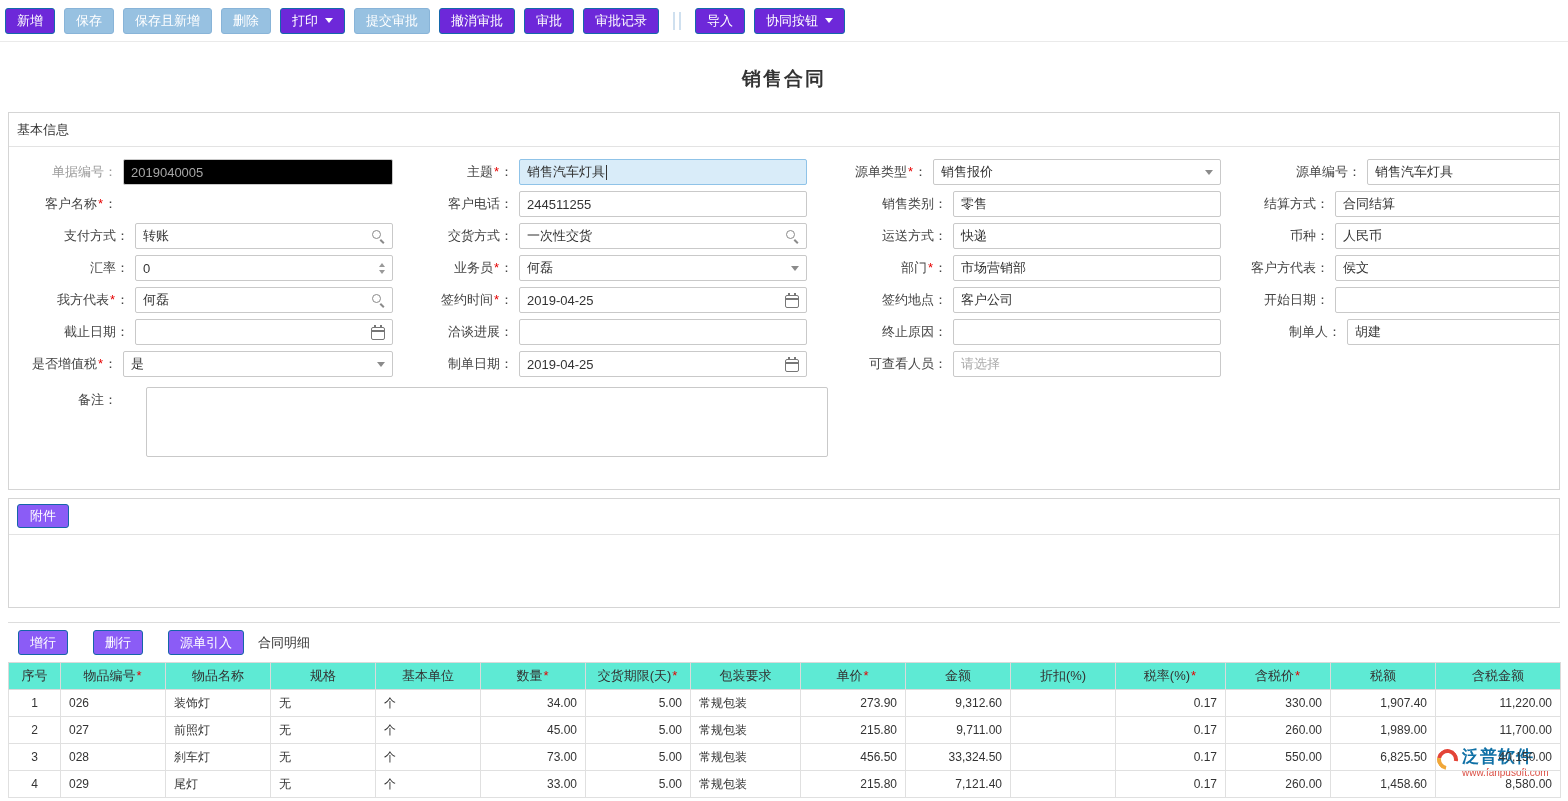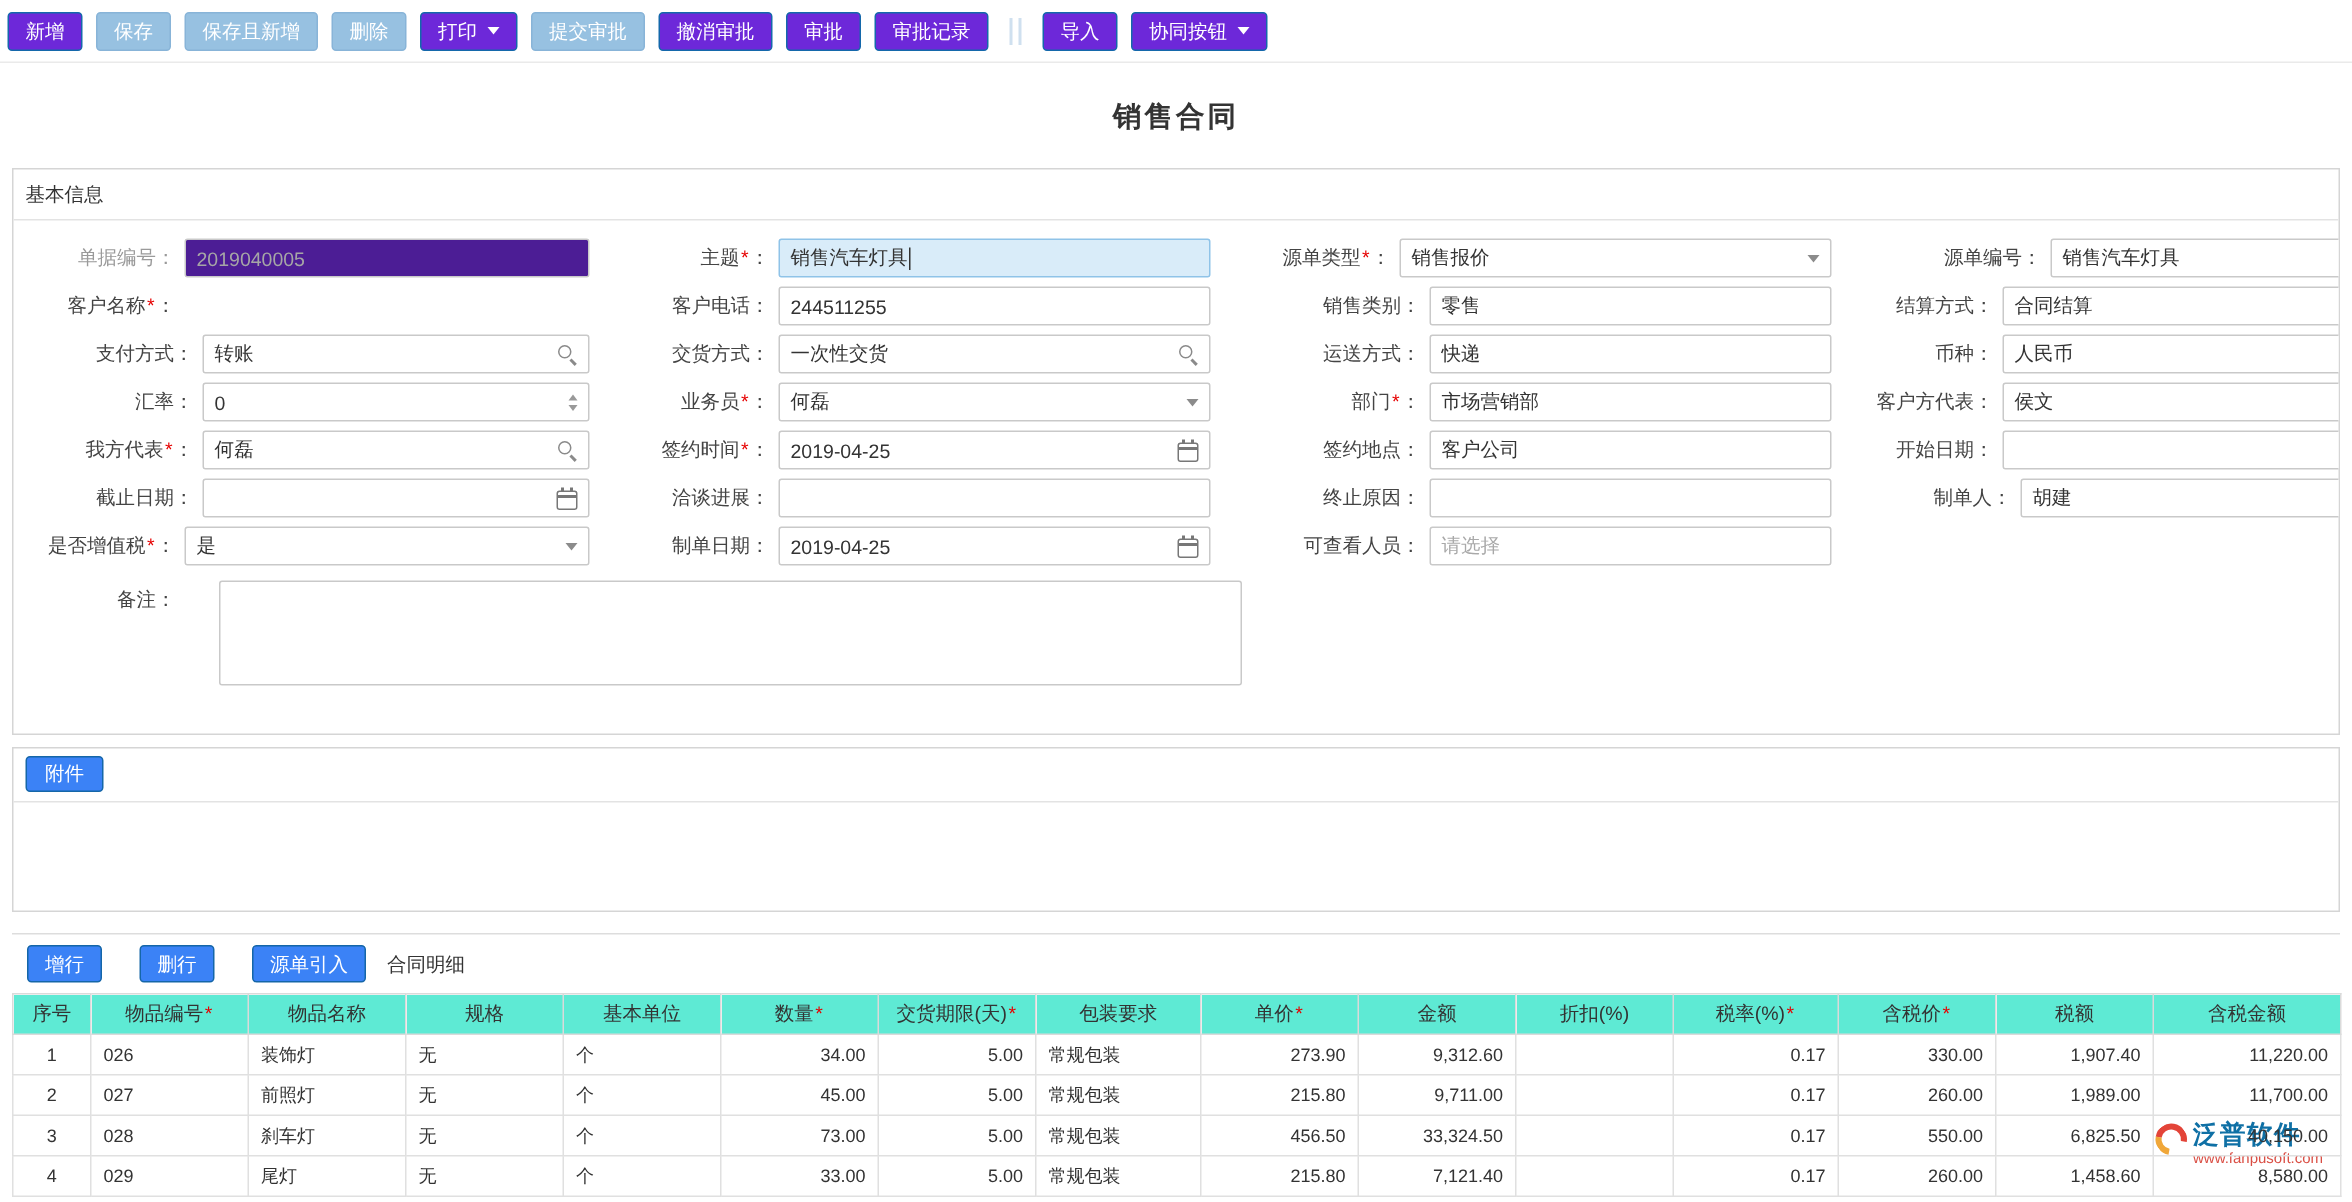--- a/index.html
+++ b/index.html
@@ -26,21 +26,21 @@
   .panel-head{height:33px;line-height:33px;padding-left:8px;border-bottom:1px solid #e3e3e3;font-size:13px;color:#333;}
   
   .form-grid{display:grid;grid-template-columns:384px 414px 414px 486px;row-gap:6px;padding:12px 0 6px;width:1698px;}
   .field{display:flex;align-items:center;height:26px;font-size:13px;}
   .flabel{text-align:right;padding-right:6px;color:#444;flex:none;white-space:nowrap;}
   .c0 .flabel{width:108px;}.c1 .flabel{width:120px;}.c2 .flabel{width:120px;}.c3 .flabel{width:140px;}
   .flabel.dis{color:#9a9a9a;}
   .req{color:#e60000;margin:0 1px;}
   .finput{flex:1;height:26px;box-sizing:border-box;border:1px solid #c9c9c9;border-radius:2px;background:#fff;
     display:flex;align-items:center;padding:0 7px;color:#333;overflow:hidden;white-space:nowrap;font-size:13px;}
-  .finput.disabled{background:#4c1d95;color:#a6a6a6;}
+  .finput.disabled{background:#000000;color:#a6a6a6;}
   .finput.focused{background:#d9ecf9;border-color:#8fc3e8;}
   .fvalue{flex:initial;}
   .fvalue.ph{color:#a9a9a9;}
   .caret-line{width:1px;height:15px;background:#333;margin-left:1px;flex:none;}
   
   .icon-search{width:13px;height:13px;position:relative;flex:none;margin-left:auto;}
   .icon-search::before{content:'';position:absolute;left:0;top:0;width:7px;height:7px;
     border:1.5px solid #8a8a8a;border-radius:50%;}
   .icon-search::after{content:'';position:absolute;left:9px;top:9px;width:5px;height:1.5px;
     background:#8a8a8a;transform:rotate(45deg);transform-origin:0 0;}
@@ -53,21 +53,21 @@
   .sp-up{width:0;height:0;border-left:3.5px solid transparent;border-right:3.5px solid transparent;border-bottom:4px solid #999;}
   .sp-down{width:0;height:0;border-left:3.5px solid transparent;border-right:3.5px solid transparent;border-top:4px solid #999;}
   
   .remark-row{display:flex;padding-top:4px;gap:23px;}
   .remark-row .flabel{width:108px;align-self:flex-start;padding-top:4px;font-size:13px;}
   .remark-input{width:682px;height:70px;border:1px solid #c9c9c9;border-radius:2px;resize:none;
     font-family:inherit;font-size:13px;box-sizing:border-box;}
   
   .attach-panel{margin-top:8px;height:110px;}
   .attach-head{padding:5px 8px 6px;border-bottom:1px solid #e3e3e3;}
-  .btn{background:#3b82f6;color:#fff;border:1px solid #1566a8;border-radius:3px;font-size:13px;
+  .btn{background:#8b5cf6;color:#fff;border:1px solid #1566a8;border-radius:3px;font-size:13px;
     height:24px;padding:0 12px;cursor:pointer;font-family:Liberation Mono, monospace;white-space:nowrap;}
   .btn.small{height:25px;padding:0 11px;}
   .attach-body{height:70px;}
   
   .detail-section{margin:14px 8px 0;border-top:1px solid #ddd;}
   .detail-head{display:flex;align-items:center;padding:7px 0 7px 10px;}
   .detail-btns{display:flex;gap:25px;}
   .detail-title{font-size:13px;color:#333;margin-left:14px;}
   .detail-table{border-collapse:collapse;table-layout:fixed;width:1552px;font-size:12px;color:#333;}
   .detail-table th,.detail-table td{border:1px solid #e0e0e0;height:27px;padding:0 8px;box-sizing:border-box;

